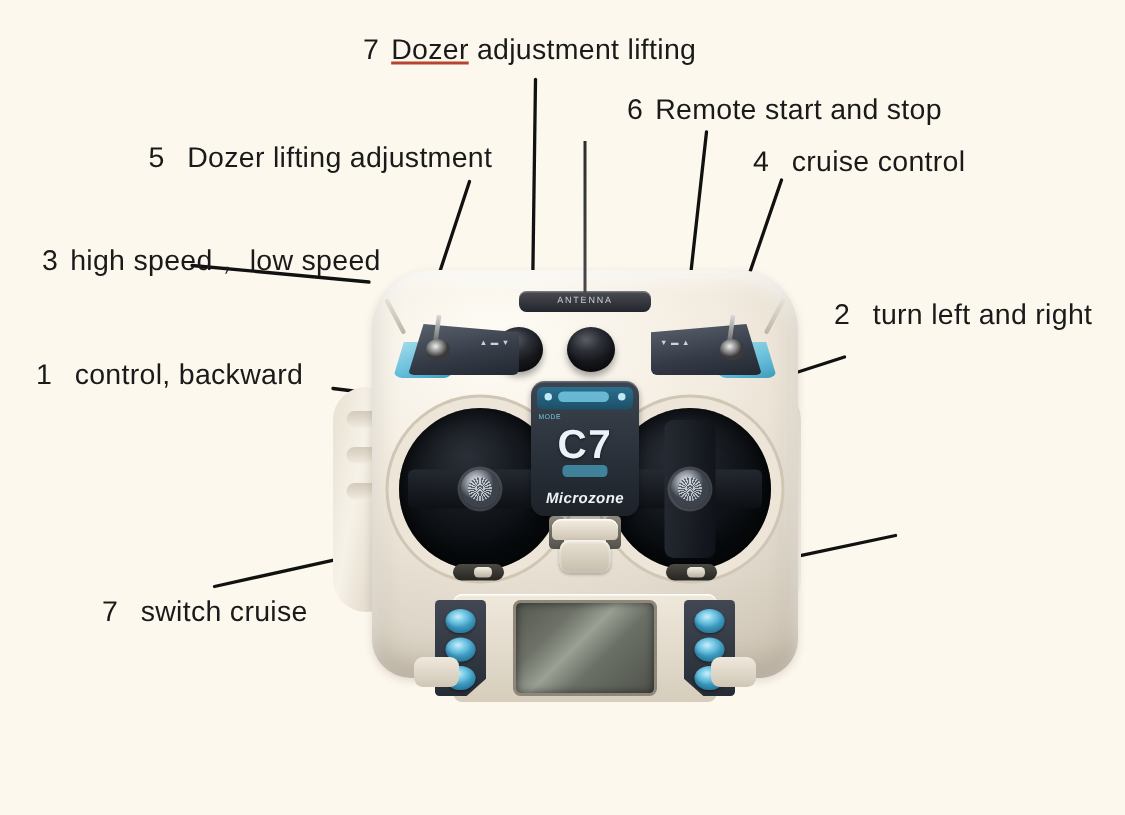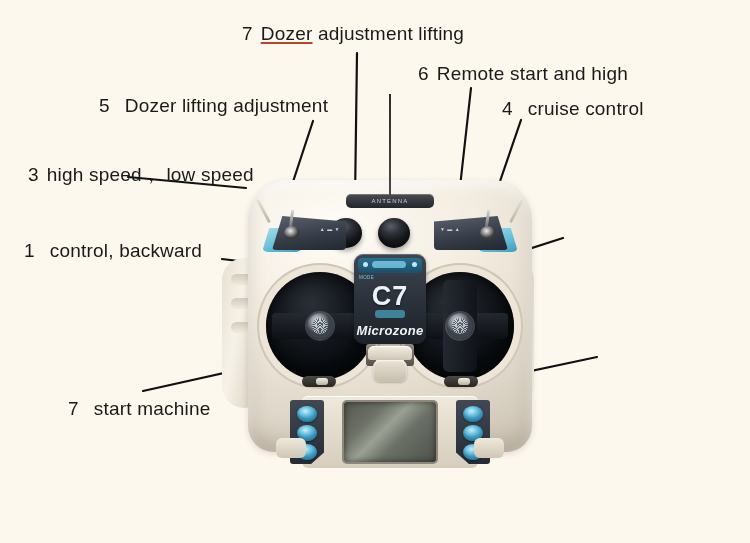--- a/index.html
+++ b/index.html
@@ -186,21 +186,21 @@
     font-size:27px;font-weight:bold;color:#e9f3f8;letter-spacing:1px;
     font-family:"Liberation Sans",sans-serif;
     text-shadow:0 1px 2px rgba(0,0,0,.6);
   }
   .model-tag{
     position:absolute;left:50%;transform:translateX(-50%);top:56px;
     width:30px;height:8px;border-radius:3px;background:#4aa7c6;opacity:.7;
   }
   .brand{
     position:absolute;left:0;right:0;bottom:6px;text-align:center;
-    font-size:13px;font-style:italic;font-weight:bold;color:#eef2f5;
+    font-size:10px;font-style:italic;font-weight:bold;color:#eef2f5;
     letter-spacing:.3px;
   }
 
   
   .latch{
     position:absolute;left:50%;transform:translateX(-50%);top:166px;
     width:44px;height:14px;border-radius:6px 6px 3px 3px;
     background:linear-gradient(180deg,#f4eee2,#cec5b4);
     box-shadow:inset 0 1px 0 #fff;
   }
@@ -272,42 +272,45 @@
       <line x1="143" y1="391" x2="405" y2="333"></line>
       <line x1="597" y1="357" x2="380" y2="403"></line>
     </g>
   </svg>
 
   <div class="label" style="left:242px;top:24px;">
     <span class="num">7</span><span class="misspell">Dozer</span><span> adjustment  lifting</span>
   </div>
 
   <div class="label" style="left:418px;top:64px;">
-    <span class="num">6</span><span>Remote  start  and  high</span>
+    <span class="num">6</span><span>Remote  start  and  stop</span>
   </div>
 
   <div class="label" style="left:502px;top:99px;">
     <span class="num">4</span><span class="gap"></span><span>cruise control</span>
   </div>
 
   <div class="label" style="left:99px;top:96px;">
     <span class="num">5</span><span class="gap"></span><span>Dozer lifting adjustment</span>
   </div>
 
   <div class="label" style="left:28px;top:145px;margin-top:20px;">
     <span class="num">3</span><span>high speed，  low speed</span>
   </div>
 
   <div class="label" style="left:24px;top:241px;">
     <span class="num">1</span><span class="gap"></span><span>control, backward</span>
   </div>
 
+  <div class="label" style="left:556px;top:201px;">
+    <span class="num">2</span><span class="gap"></span><span>turn left and right</span>
+  </div>
 
   <div class="label" style="left:68px;top:399px;">
-    <span class="num">7</span><span class="gap"></span><span>start machine</span>
+    <span class="num">7</span><span class="gap"></span><span>switch cruise</span>
   </div>
 
 
   <div id="remote">
 
     <div class="shoulder l">
       <div class="ridge" style="top:16px;"></div>
       <div class="ridge" style="top:40px;"></div>
       <div class="ridge" style="top:64px;"></div>
     </div>

